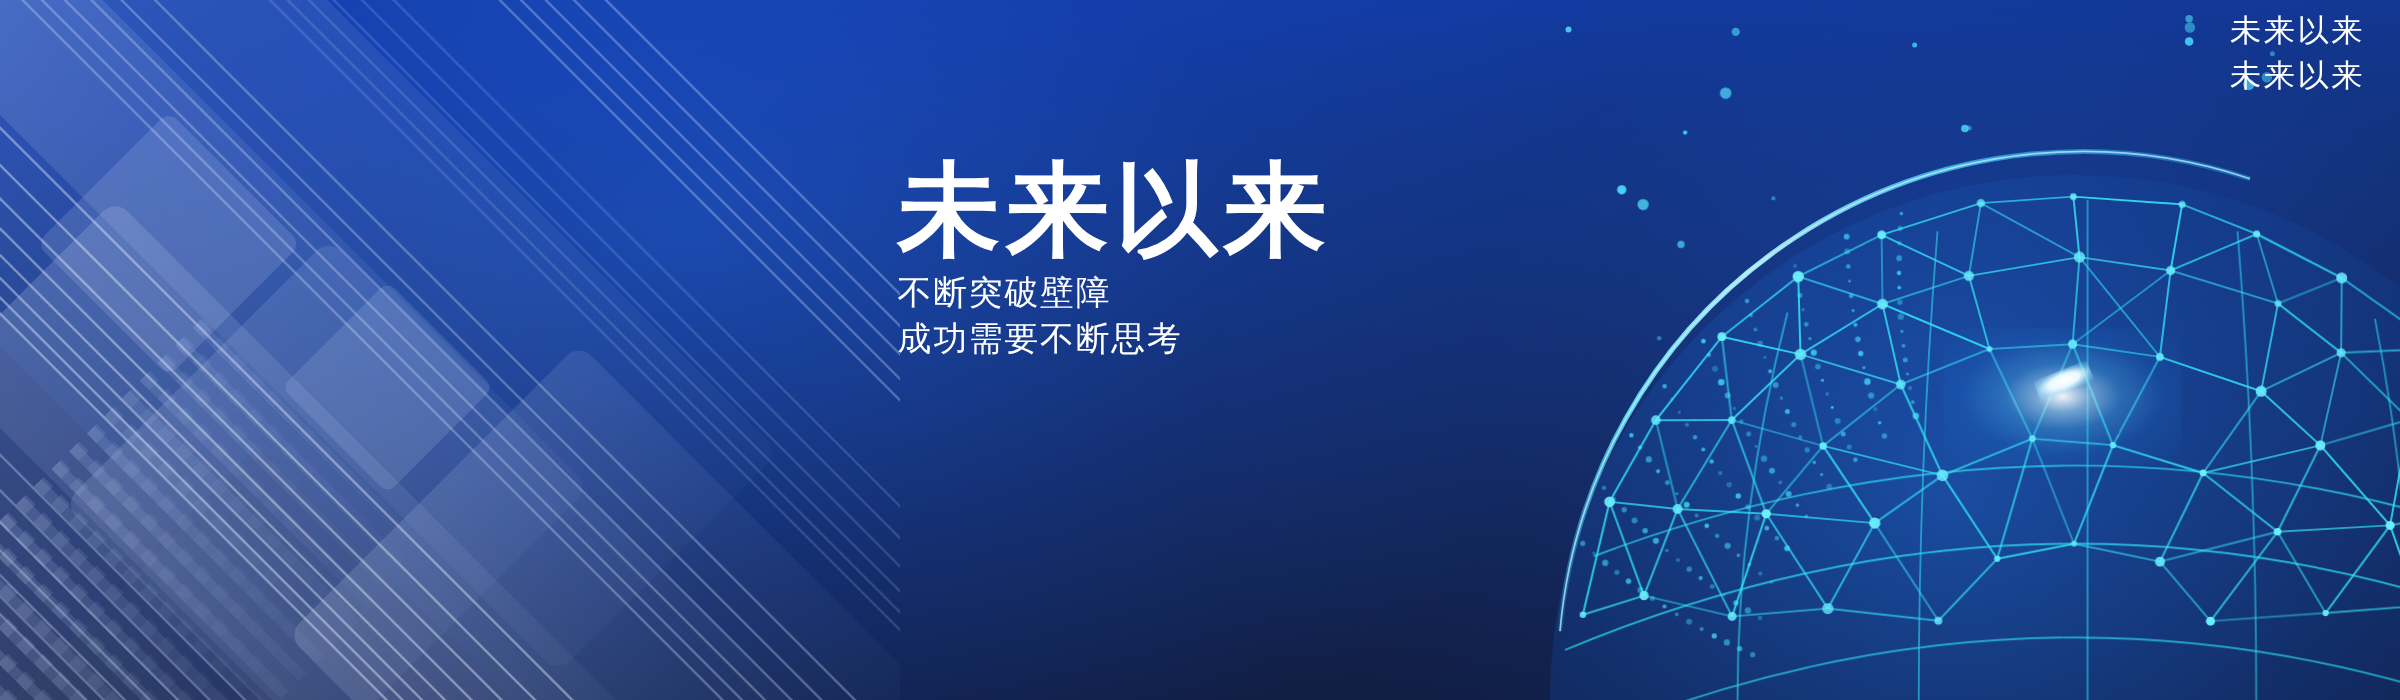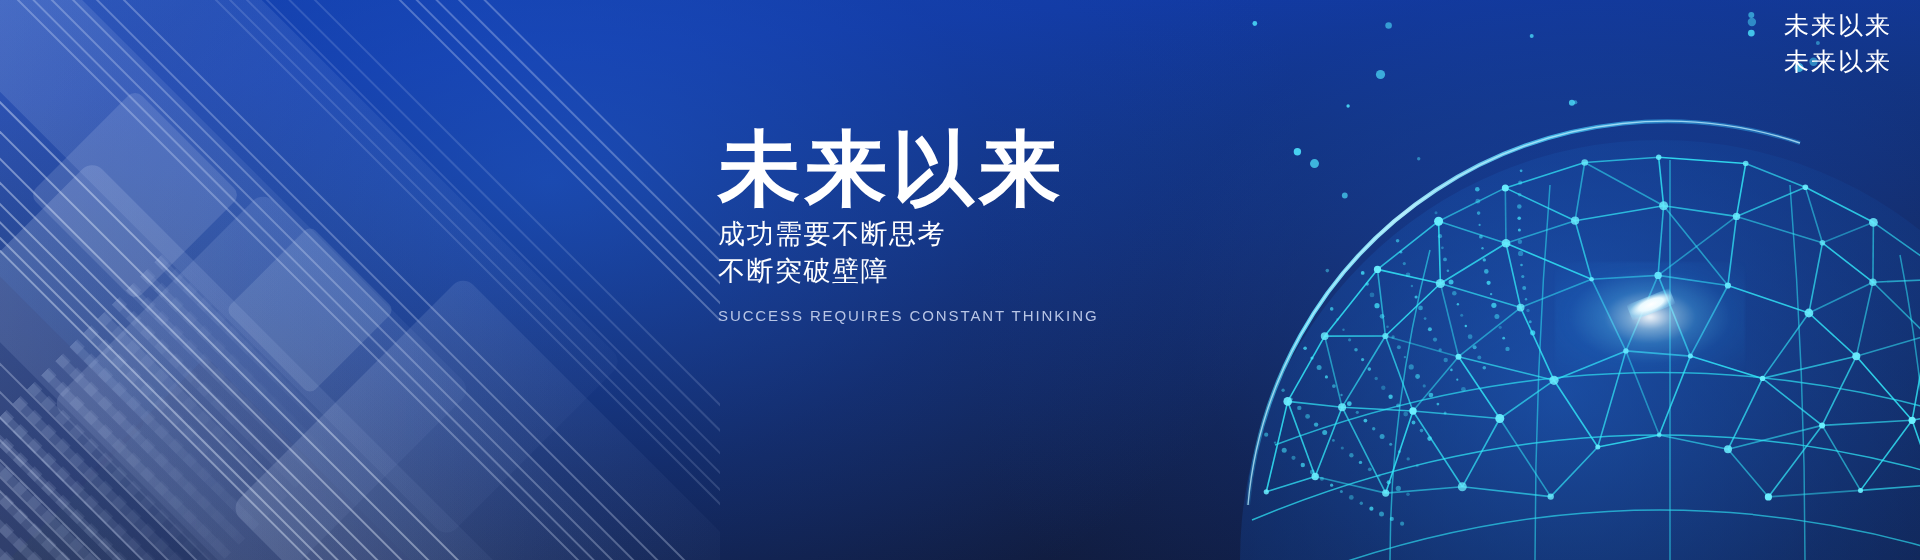--- a/index.html
+++ b/index.html
@@ -904,24 +904,23 @@
           <circle cx="280.5" cy="74.5" r="4.6" opacity="0.67"></circle>
         </g>
     </svg>
 
     <div class="flare"></div>
     <div class="flare-core"></div>
   </div>
 
   <div class="text-block">
     <h1 class="headline-cn">未来以来</h1>
+    <p class="sub-cn">不断突破壁障</p>
     <p class="sub-cn">成功需要不断思考</p>
-    <p class="sub-cn">不断突破壁障</p>
     <div class="sub-en-wrap">
-      <p class="sub-en">SUCCESS REQUIRES CONSTANT THINKING</p>
     </div>
   </div>
 
   <div class="corner-tag">
     <p>未来以来</p>
     <p>未来以来</p>
   </div>
 
 </div>
 

